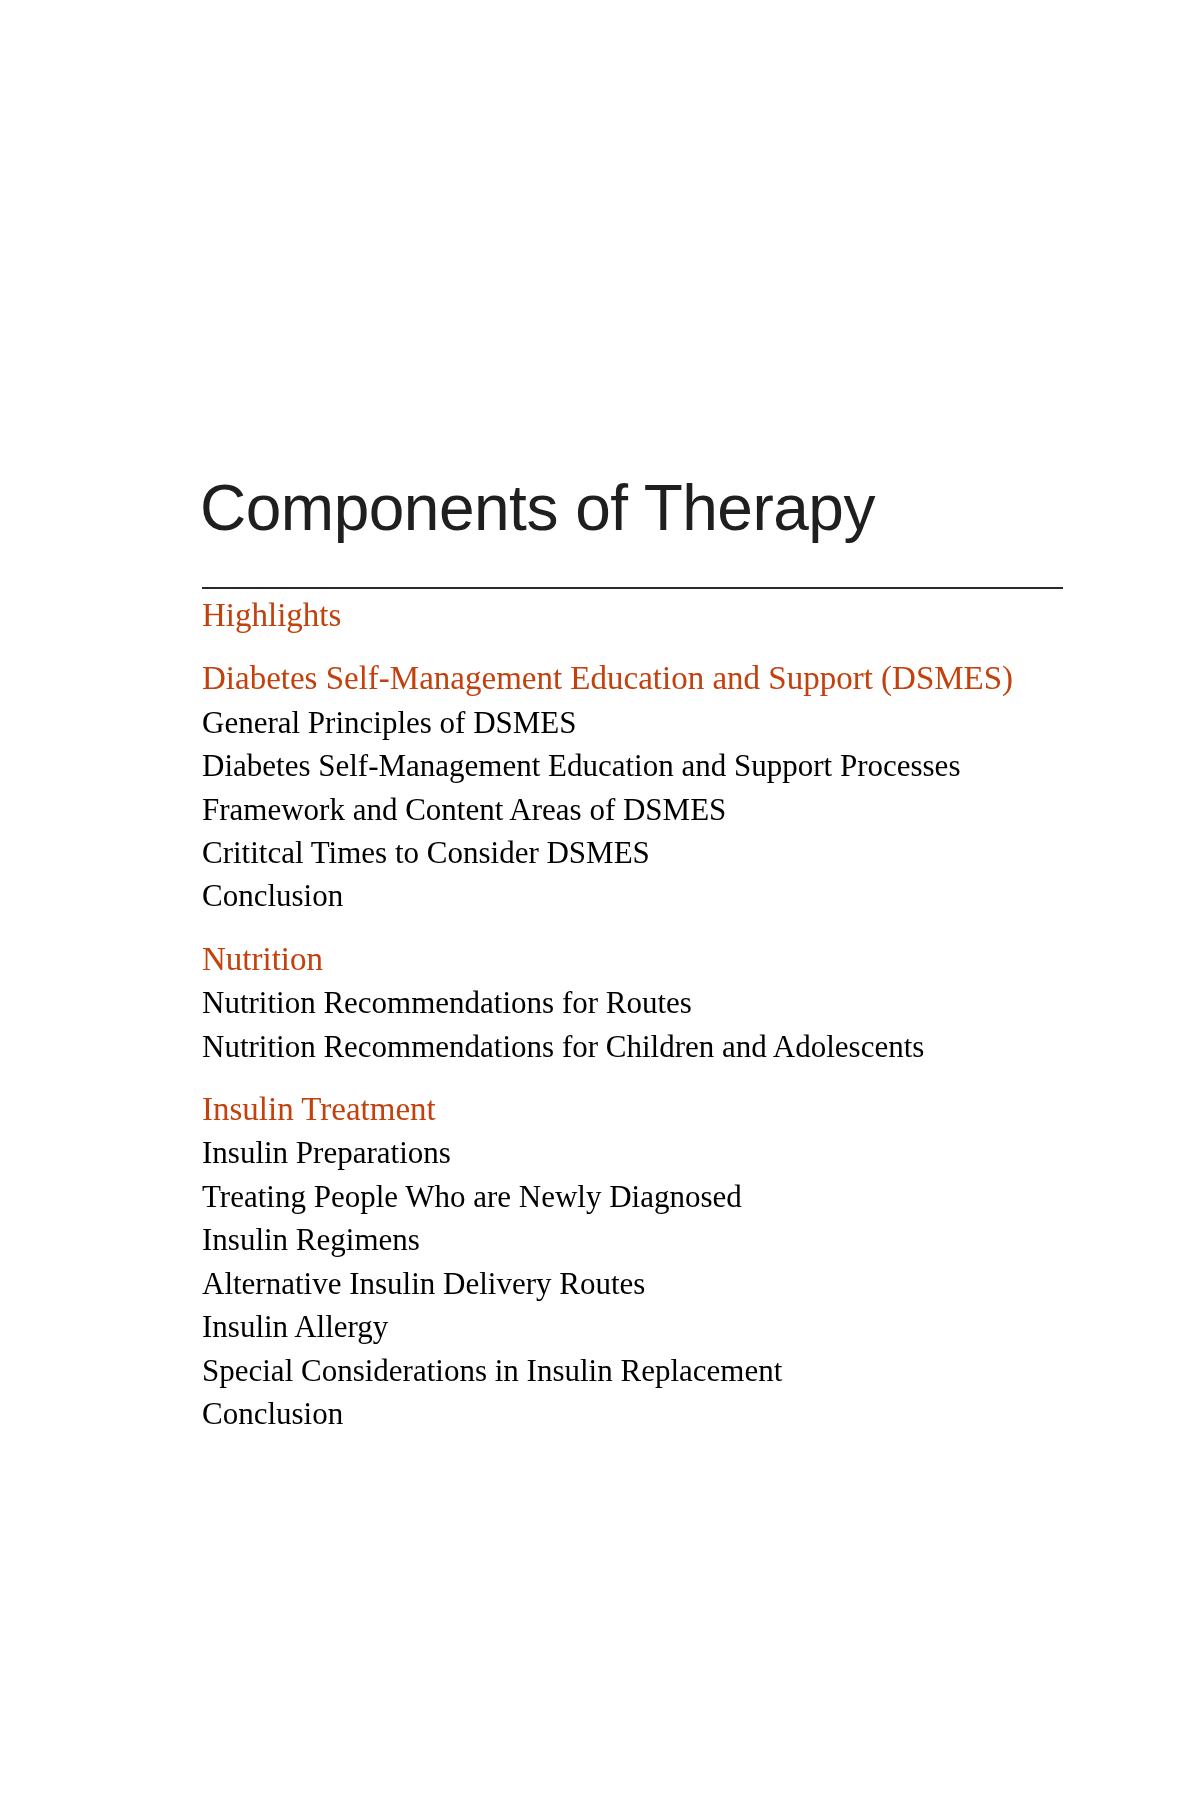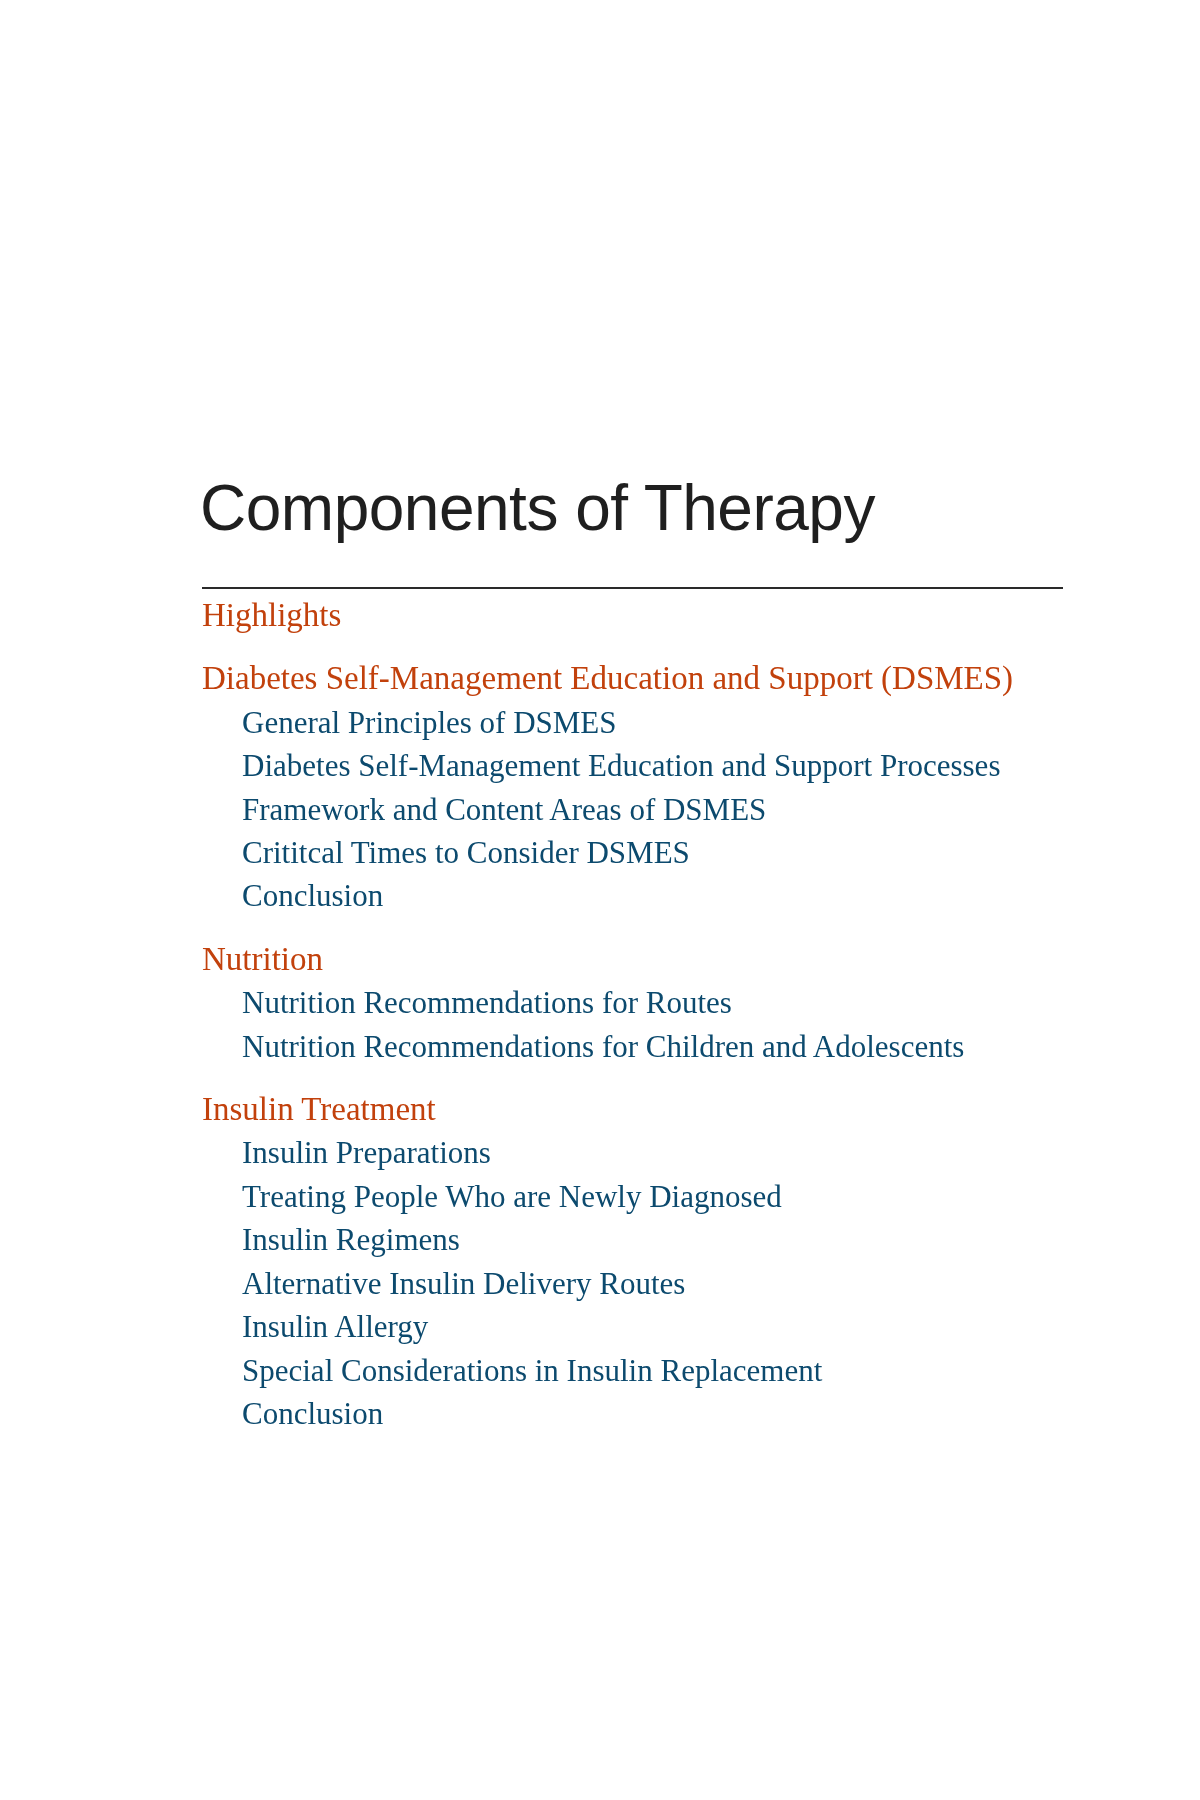--- a/index.html
+++ b/index.html
@@ -36,22 +36,21 @@
   .toc-section + .toc-section { margin-top: 20px; }
   .toc-heading {
     font-size: 33px;
     line-height: 43.4px;
     color: #c2410c;
     white-space: nowrap;
   }
   .toc-entry {
     font-size: 31px;
     line-height: 43.4px;
-    margin-left: 40px;
-    color: #0c4a6e;
+    color: #000000;
     white-space: nowrap;
   }
   .page-number {
     position: absolute;
     left: 1063px;
     top: 1711px;
     font-family: "Liberation Sans", sans-serif;
     font-weight: 700;
     font-size: 32px;
     line-height: 32px;

